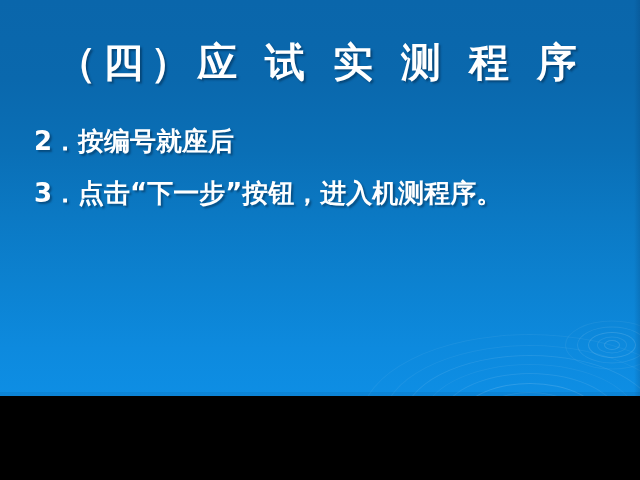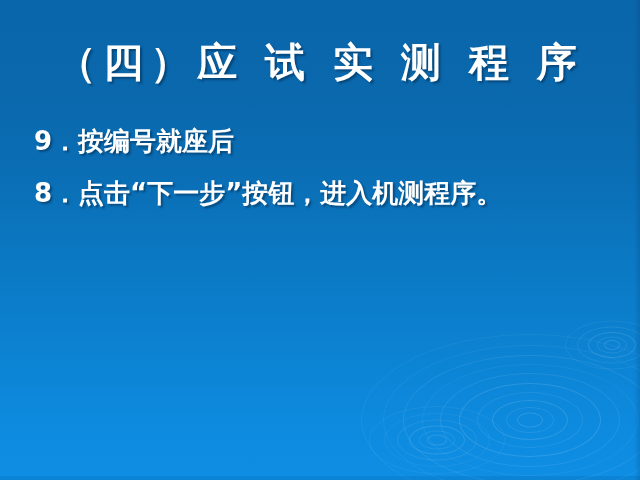--- a/index.html
+++ b/index.html
@@ -3,21 +3,21 @@
 <meta charset="utf-8">
 <style>
   html, body {
     margin: 0;
     padding: 0;
     background: #000;
   }
   #slide {
     position: relative;
     width: 640px;
-    height: 480px;
+    height: 396px;
     overflow: hidden;
     background: #0a68ad;
     font-family: "DejaVu Sans", "Liberation Sans", sans-serif;
   }
   
   .bg-gradient {
     position: absolute;
     inset: 0;
     background: linear-gradient(to bottom,
         #0a66ab 0%,
@@ -126,20 +126,20 @@
     <div class="ripple" style="left:612px;top:345px;width:14px;height:8px;"></div>
     <div class="ripple soft" style="left:612px;top:345px;width:28px;height:15px;"></div>
     <div class="ripple" style="left:612px;top:345px;width:46px;height:24px;"></div>
     <div class="ripple soft" style="left:612px;top:345px;width:68px;height:35px;"></div>
     <div class="ripple softer" style="left:612px;top:345px;width:92px;height:47px;"></div>
   </div>
 
   <div class="title">（四）应 试 实 测 程 序</div>
 
   <div class="body-list">
-    <div class="body-line line-2">9．按编号就座后</div>
-    <div class="body-line line-3">8．点击“下一步”按钮，进入机测程序。</div>
+    <div class="body-line line-2">2．按编号就座后</div>
+    <div class="body-line line-3">3．点击“下一步”按钮，进入机测程序。</div>
   </div>
 
   <div class="edge-right"></div>
   <div class="edge-bottom"></div>
 
 </div>
 
 </body></html>

